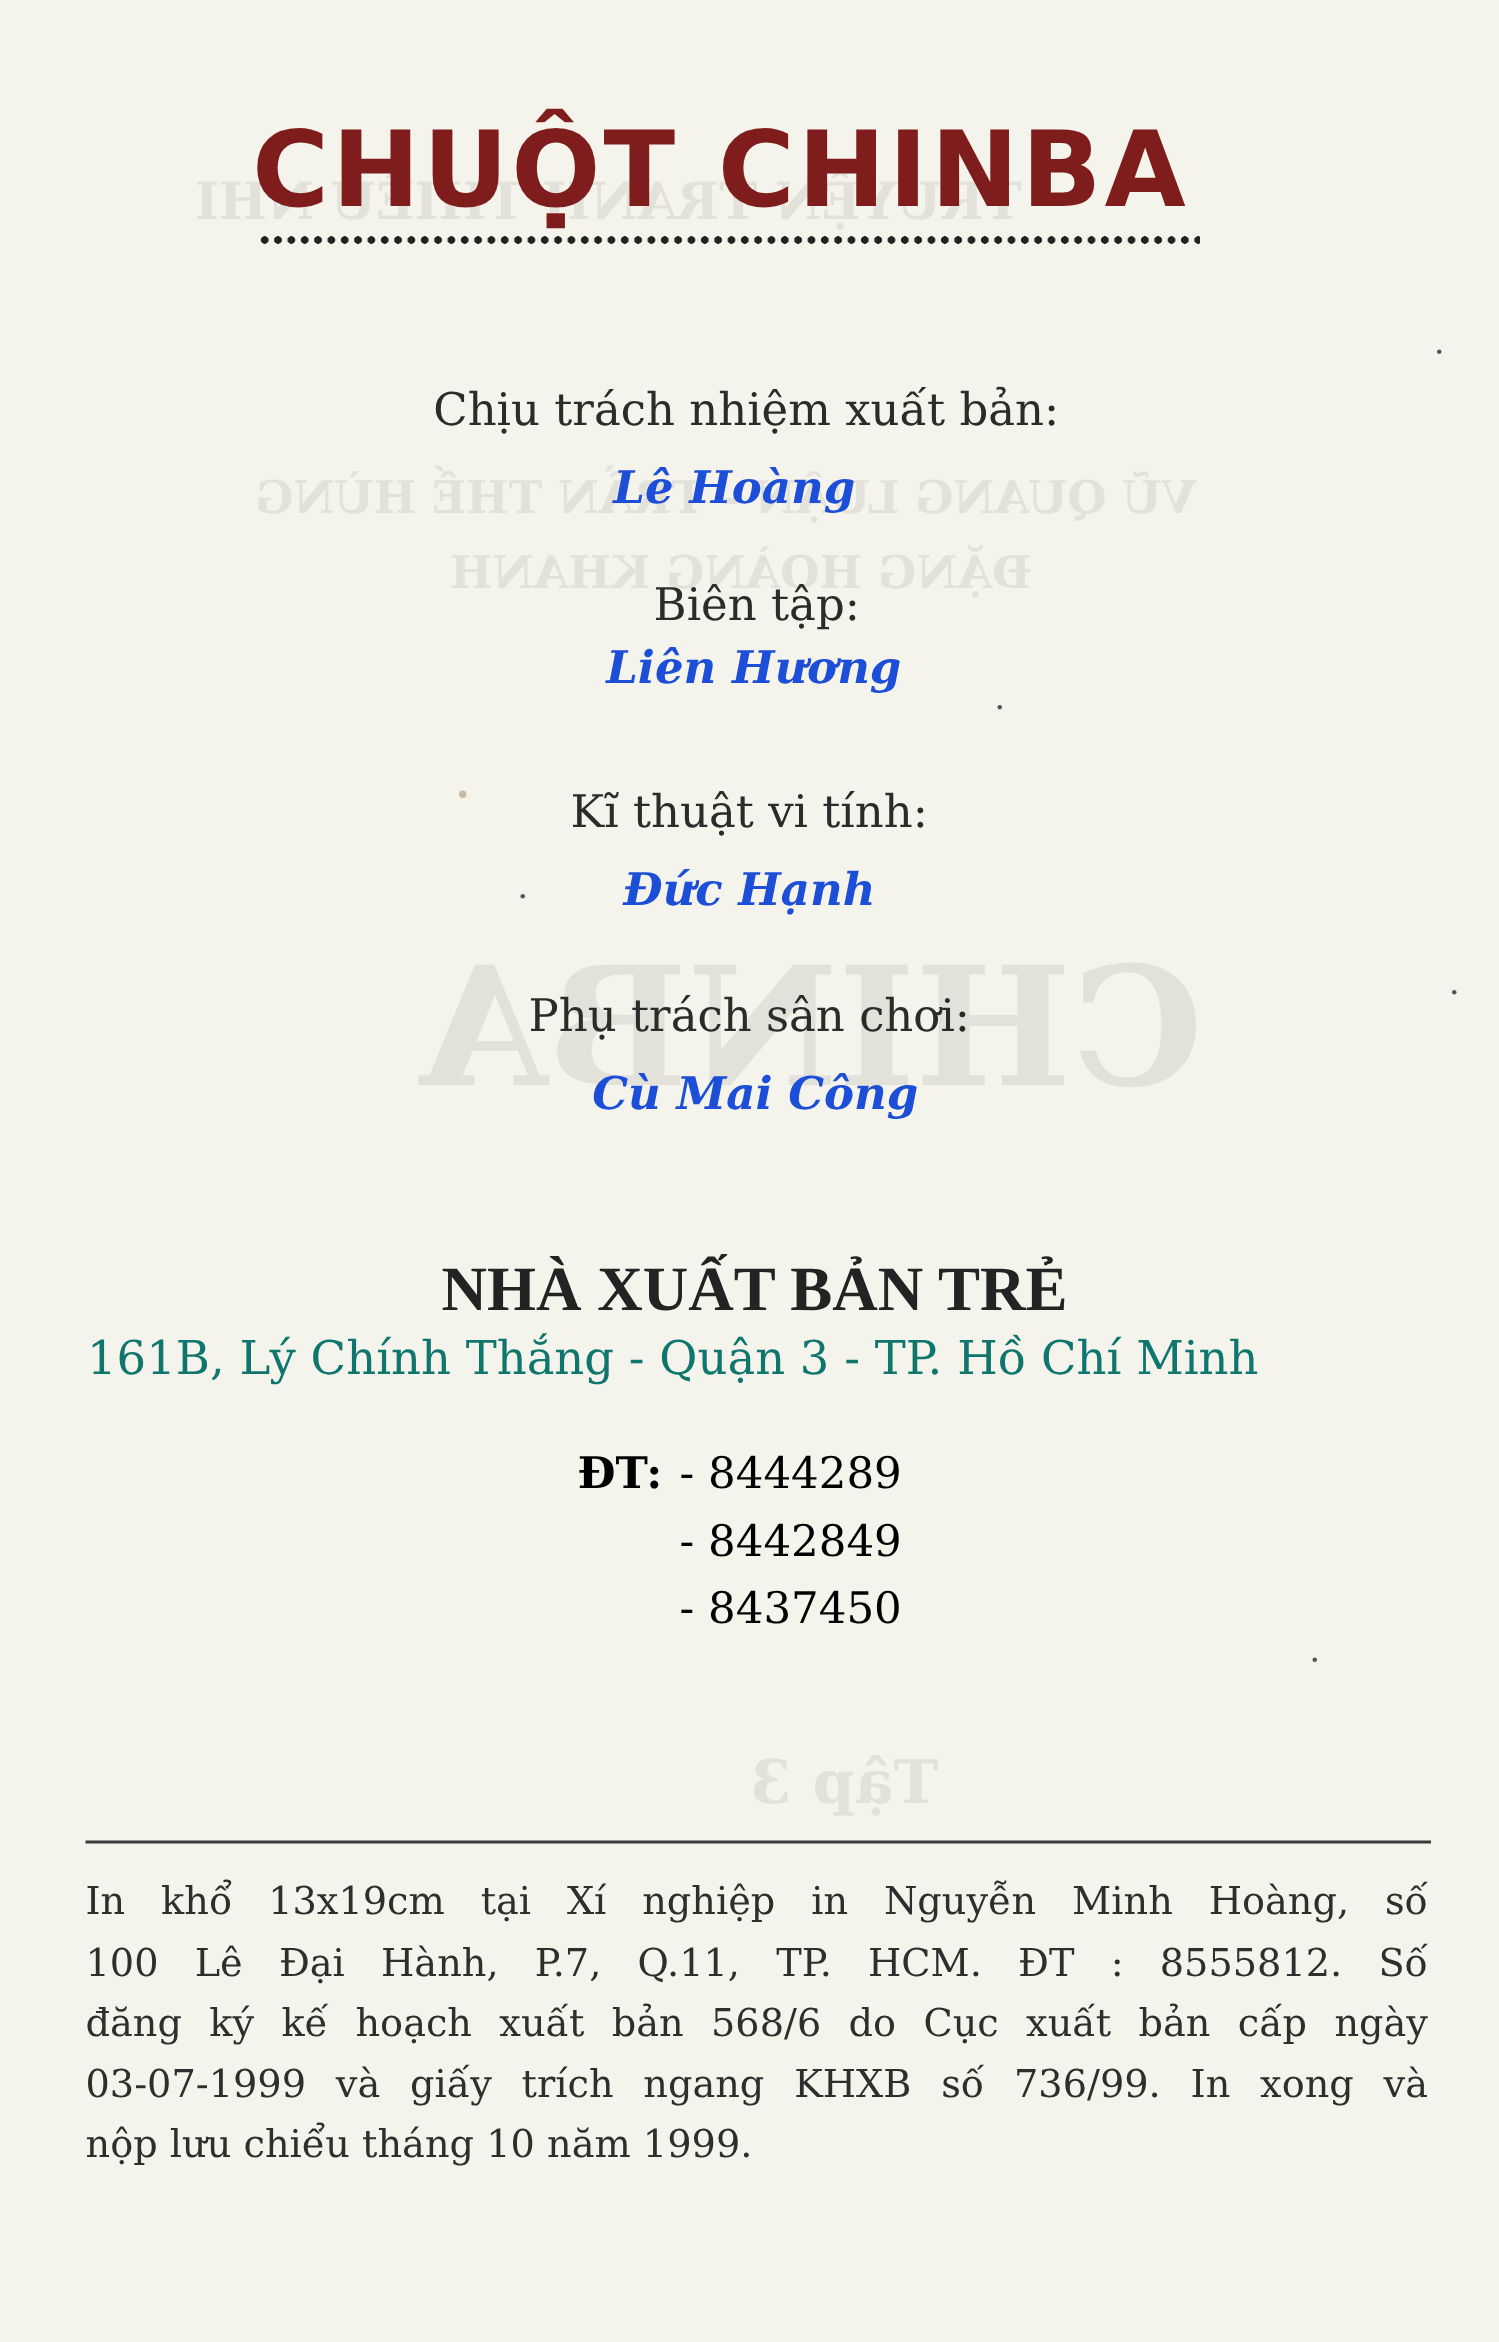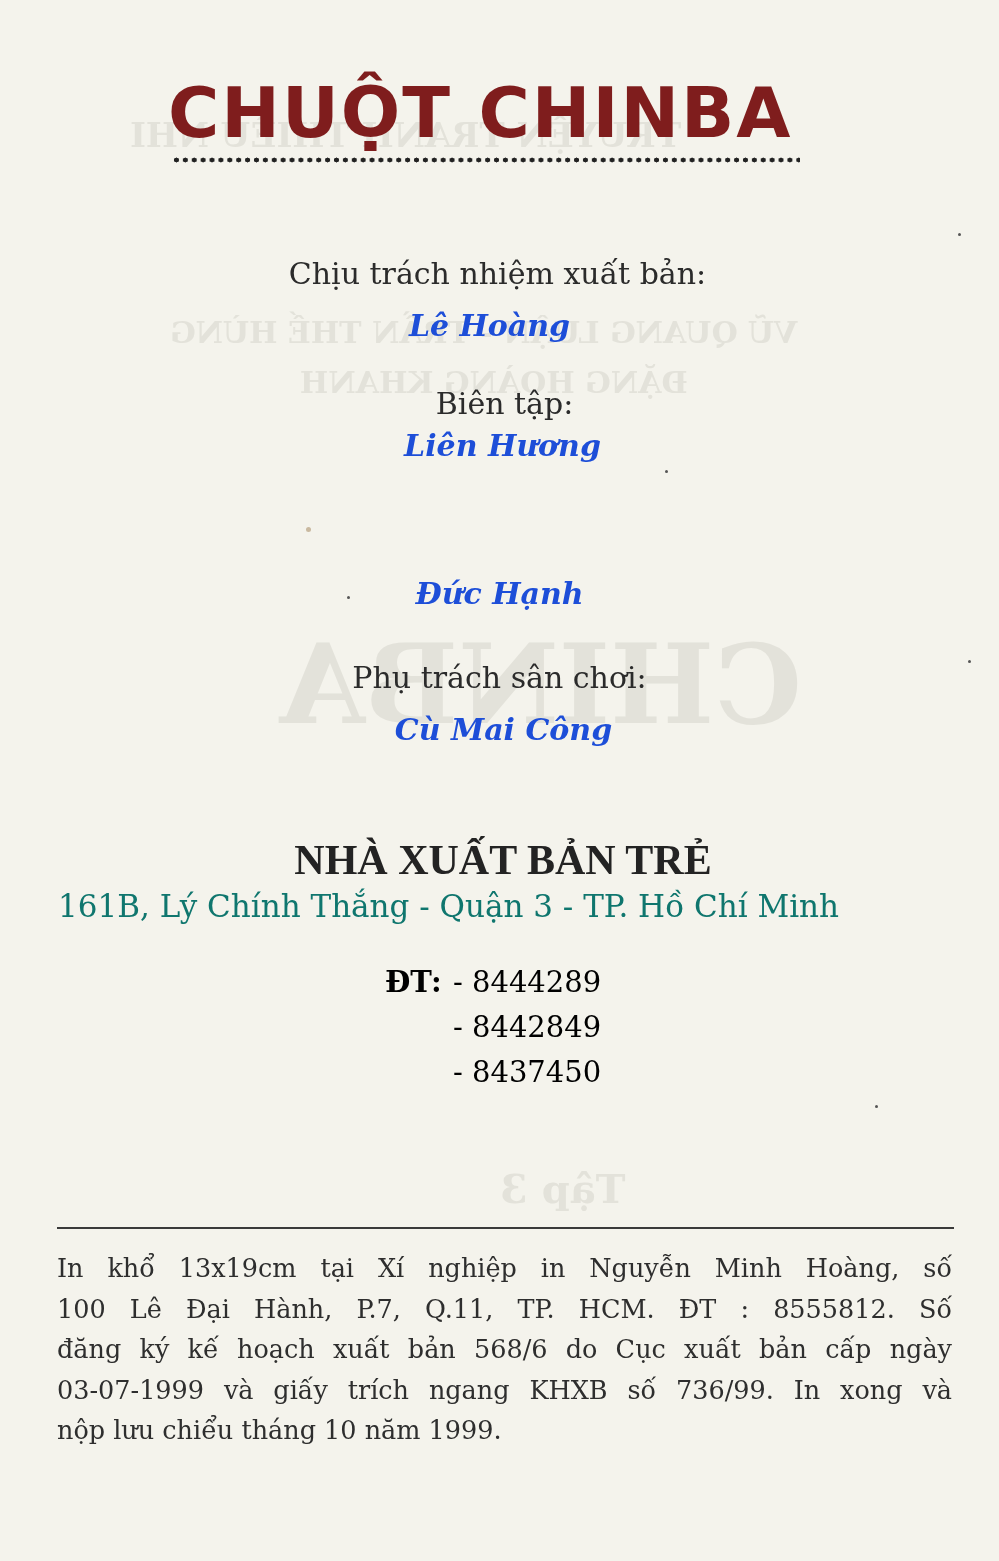--- a/index.html
+++ b/index.html
@@ -78,20 +78,23 @@
     <div class="name" style="padding-right:20px">Lê Hoàng</div>
   </div>
 
   <div class="credit" style="top:386px">
     <div class="role" style="padding-left:10px">Biên tập:</div>
   </div>
   <div class="credit" style="top:428px">
     <div class="name" style="padding-left:6px">Liên Hương</div>
   </div>
 
+  <div class="credit" style="top:524px">
+    <div class="role" style="padding-left:0px">Kĩ thuật vi tính:</div>
+  </div>
   <div class="credit" style="top:576px">
     <div class="name" style="padding-left:0px">Đức Hạnh</div>
   </div>
 
   <div class="credit" style="top:660px">
     <div class="role" style="padding-left:0px">Phụ trách sân chơi:</div>
   </div>
   <div class="credit" style="top:712px">
     <div class="name" style="padding-left:8px">Cù Mai Công</div>
   </div>

